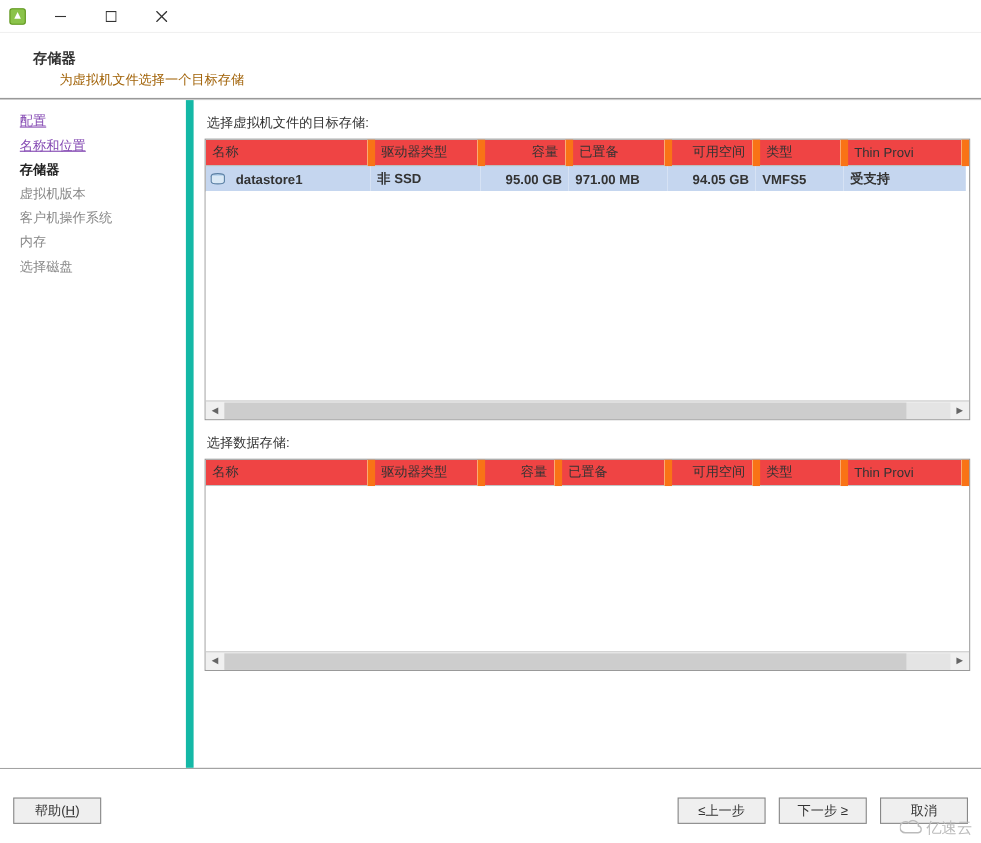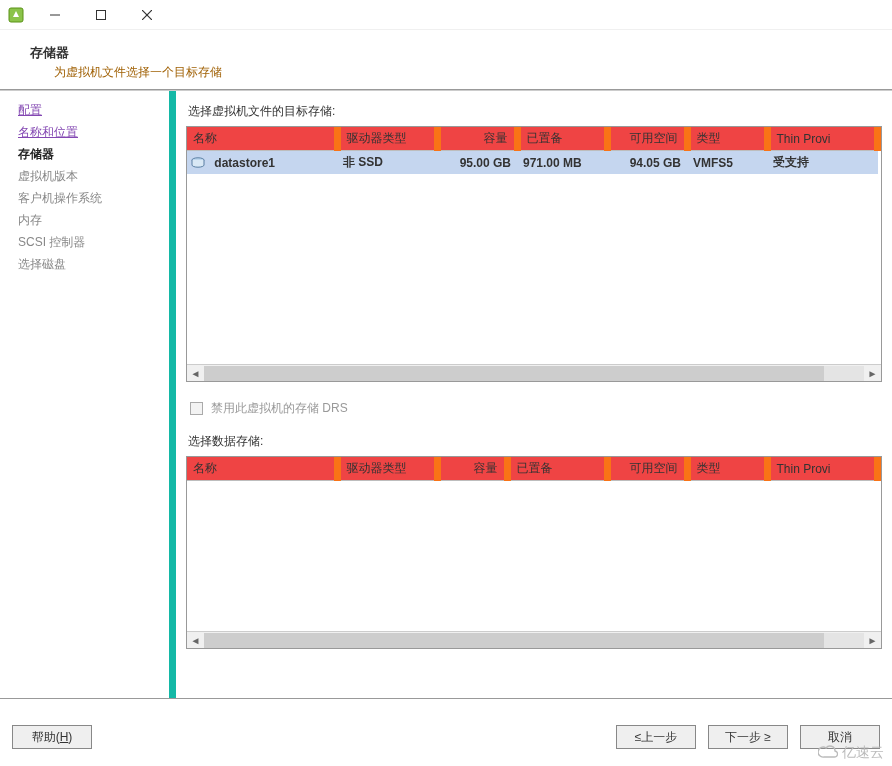--- a/index.html
+++ b/index.html
@@ -217,21 +217,20 @@
 </div>
 
 <div class="main">
   <div class="sidebar">
     <span class="step visited">配置</span>
     <span class="step visited">名称和位置</span>
     <span class="step current">存储器</span>
     <span class="step pending">虚拟机版本</span>
     <span class="step pending">客户机操作系统</span>
     <span class="step pending">内存</span>
-    <span class="step pending">SCSI 控制器</span>
     <span class="step pending">选择磁盘</span>
   </div>
 
   <div class="right">
     <div class="pane-label">选择虚拟机文件的目标存储:</div>
 
     <div class="table-wrap">
       <table class="tbl">
         <colgroup>
           <col style="width:150px">
@@ -276,24 +275,20 @@
       <div class="table-body-area"></div>
       <div class="hscroll">
         <div class="arrow">◄</div>
         <div class="track">
             <div class="thumb" style="width:94%"></div>
           </div>
         <div class="arrow">►</div>
       </div>
     </div>
 
-    <div class="checkbox-row">
-      <span class="checkbox-box"></span>
-      <span>禁用此虚拟机的存储 DRS</span>
-    </div>
 
     <div class="pane-label" style="margin-top:12px">选择数据存储:</div>
 
     <div class="table-wrap">
       <table class="tbl">
         <colgroup>
           <col style="width:150px">
             <col style="width:100px">
             <col style="width:70px">
             <col style="width:100px">

